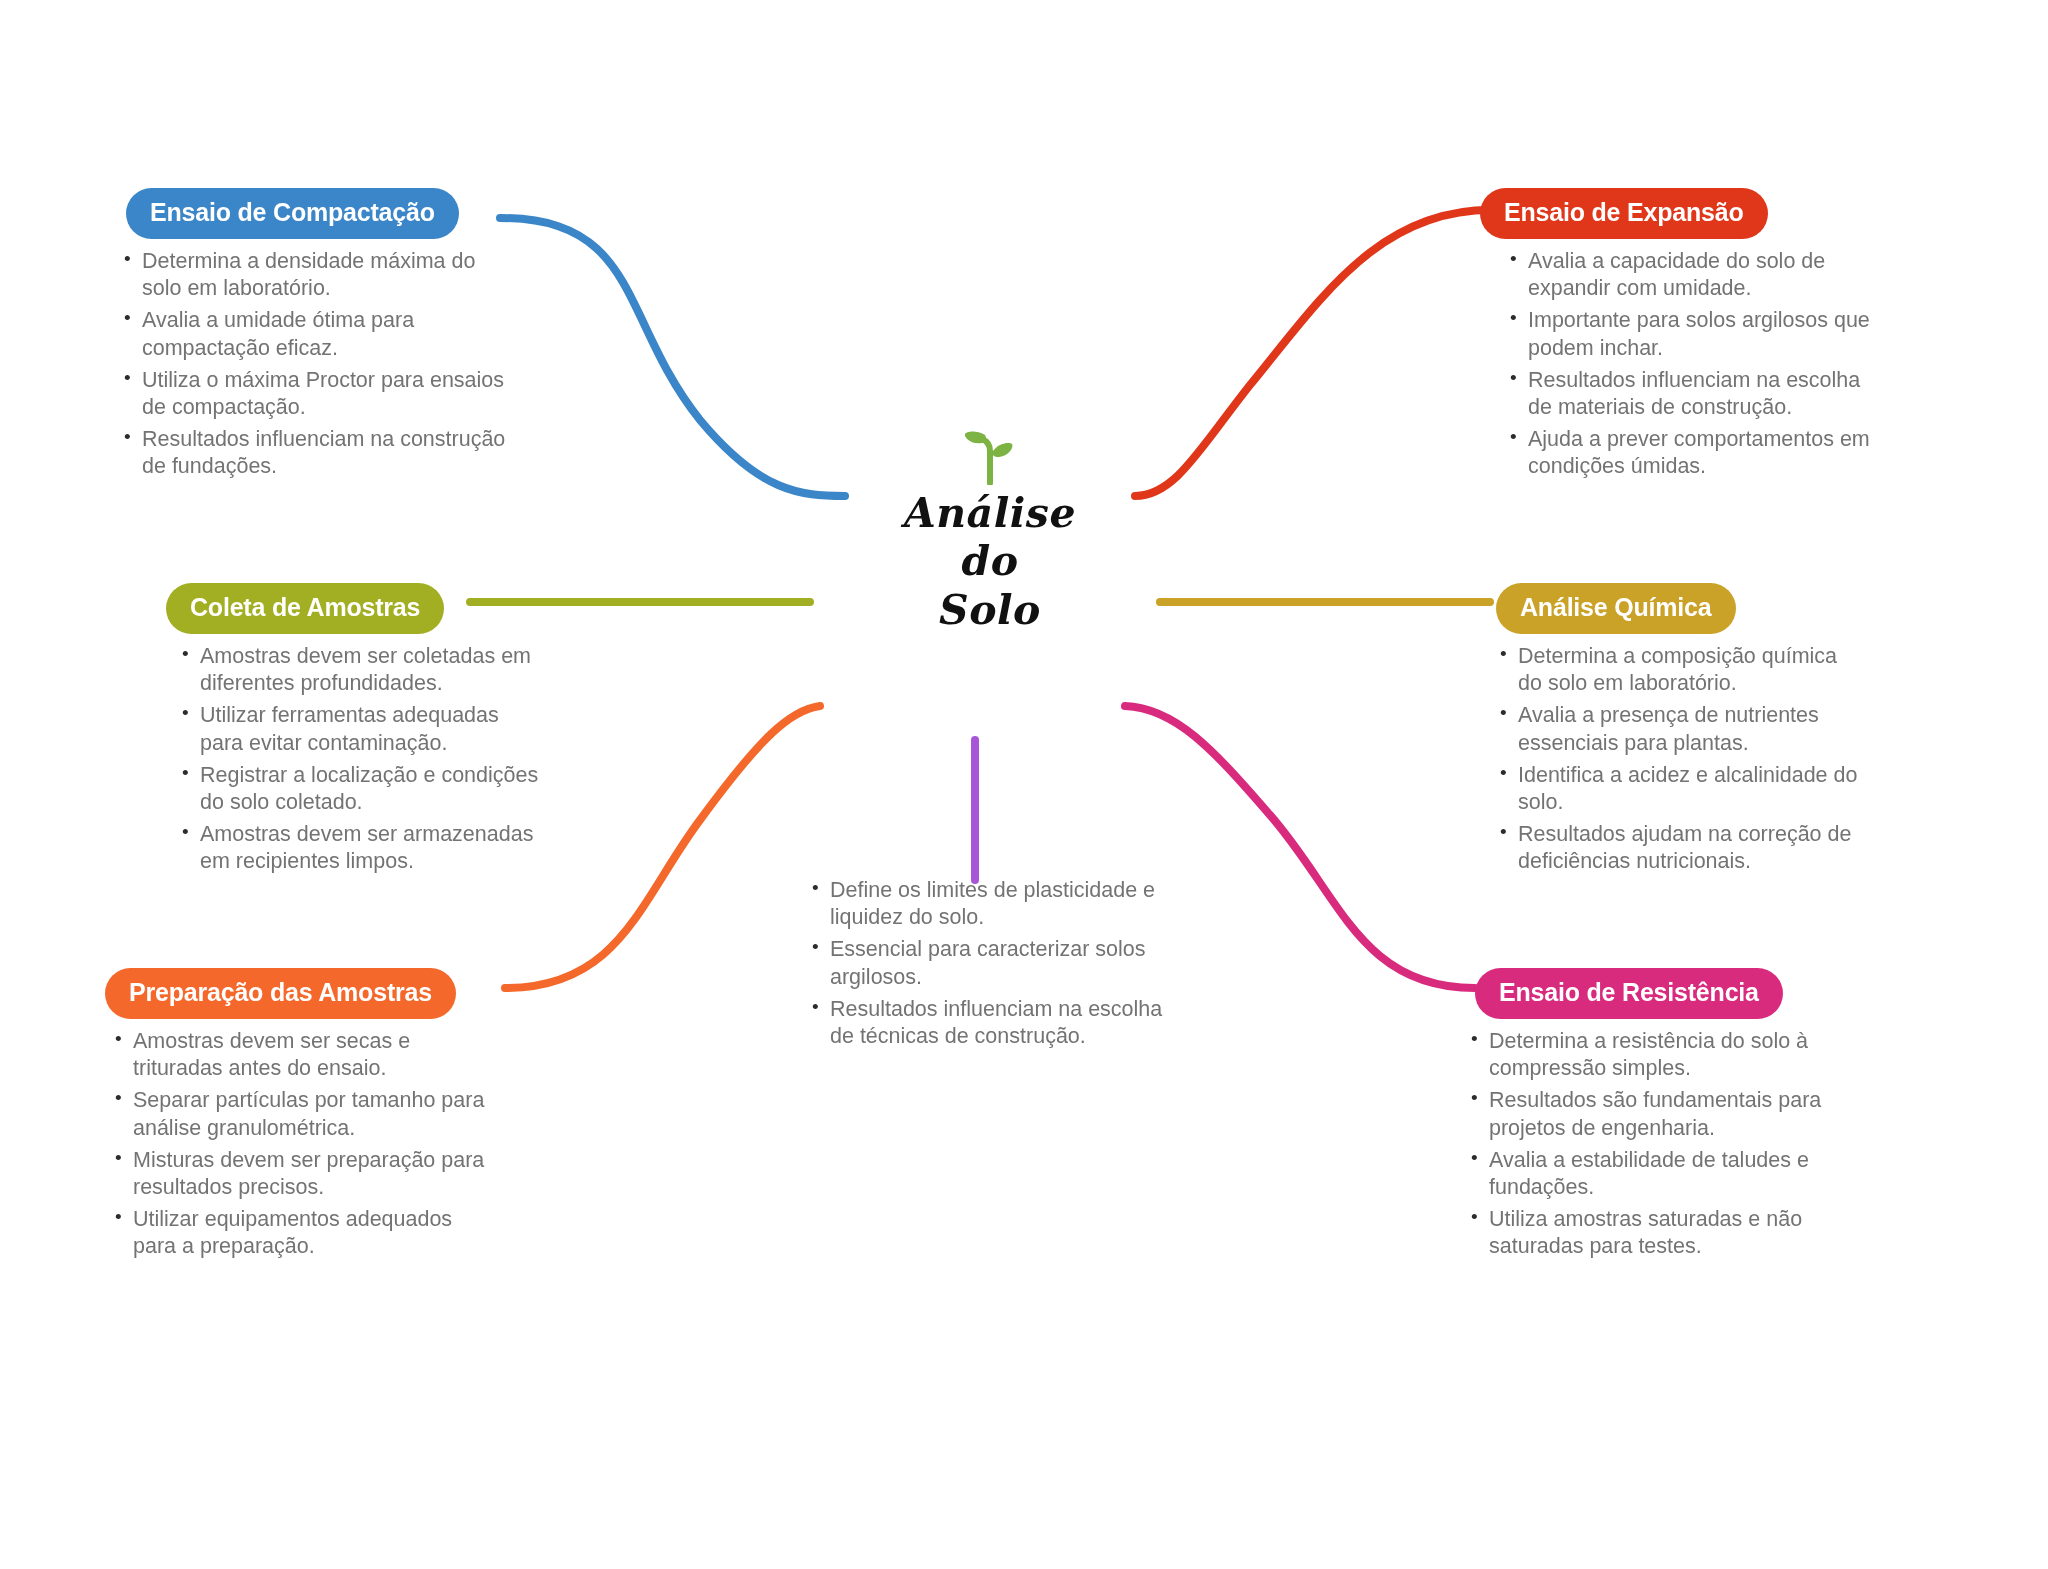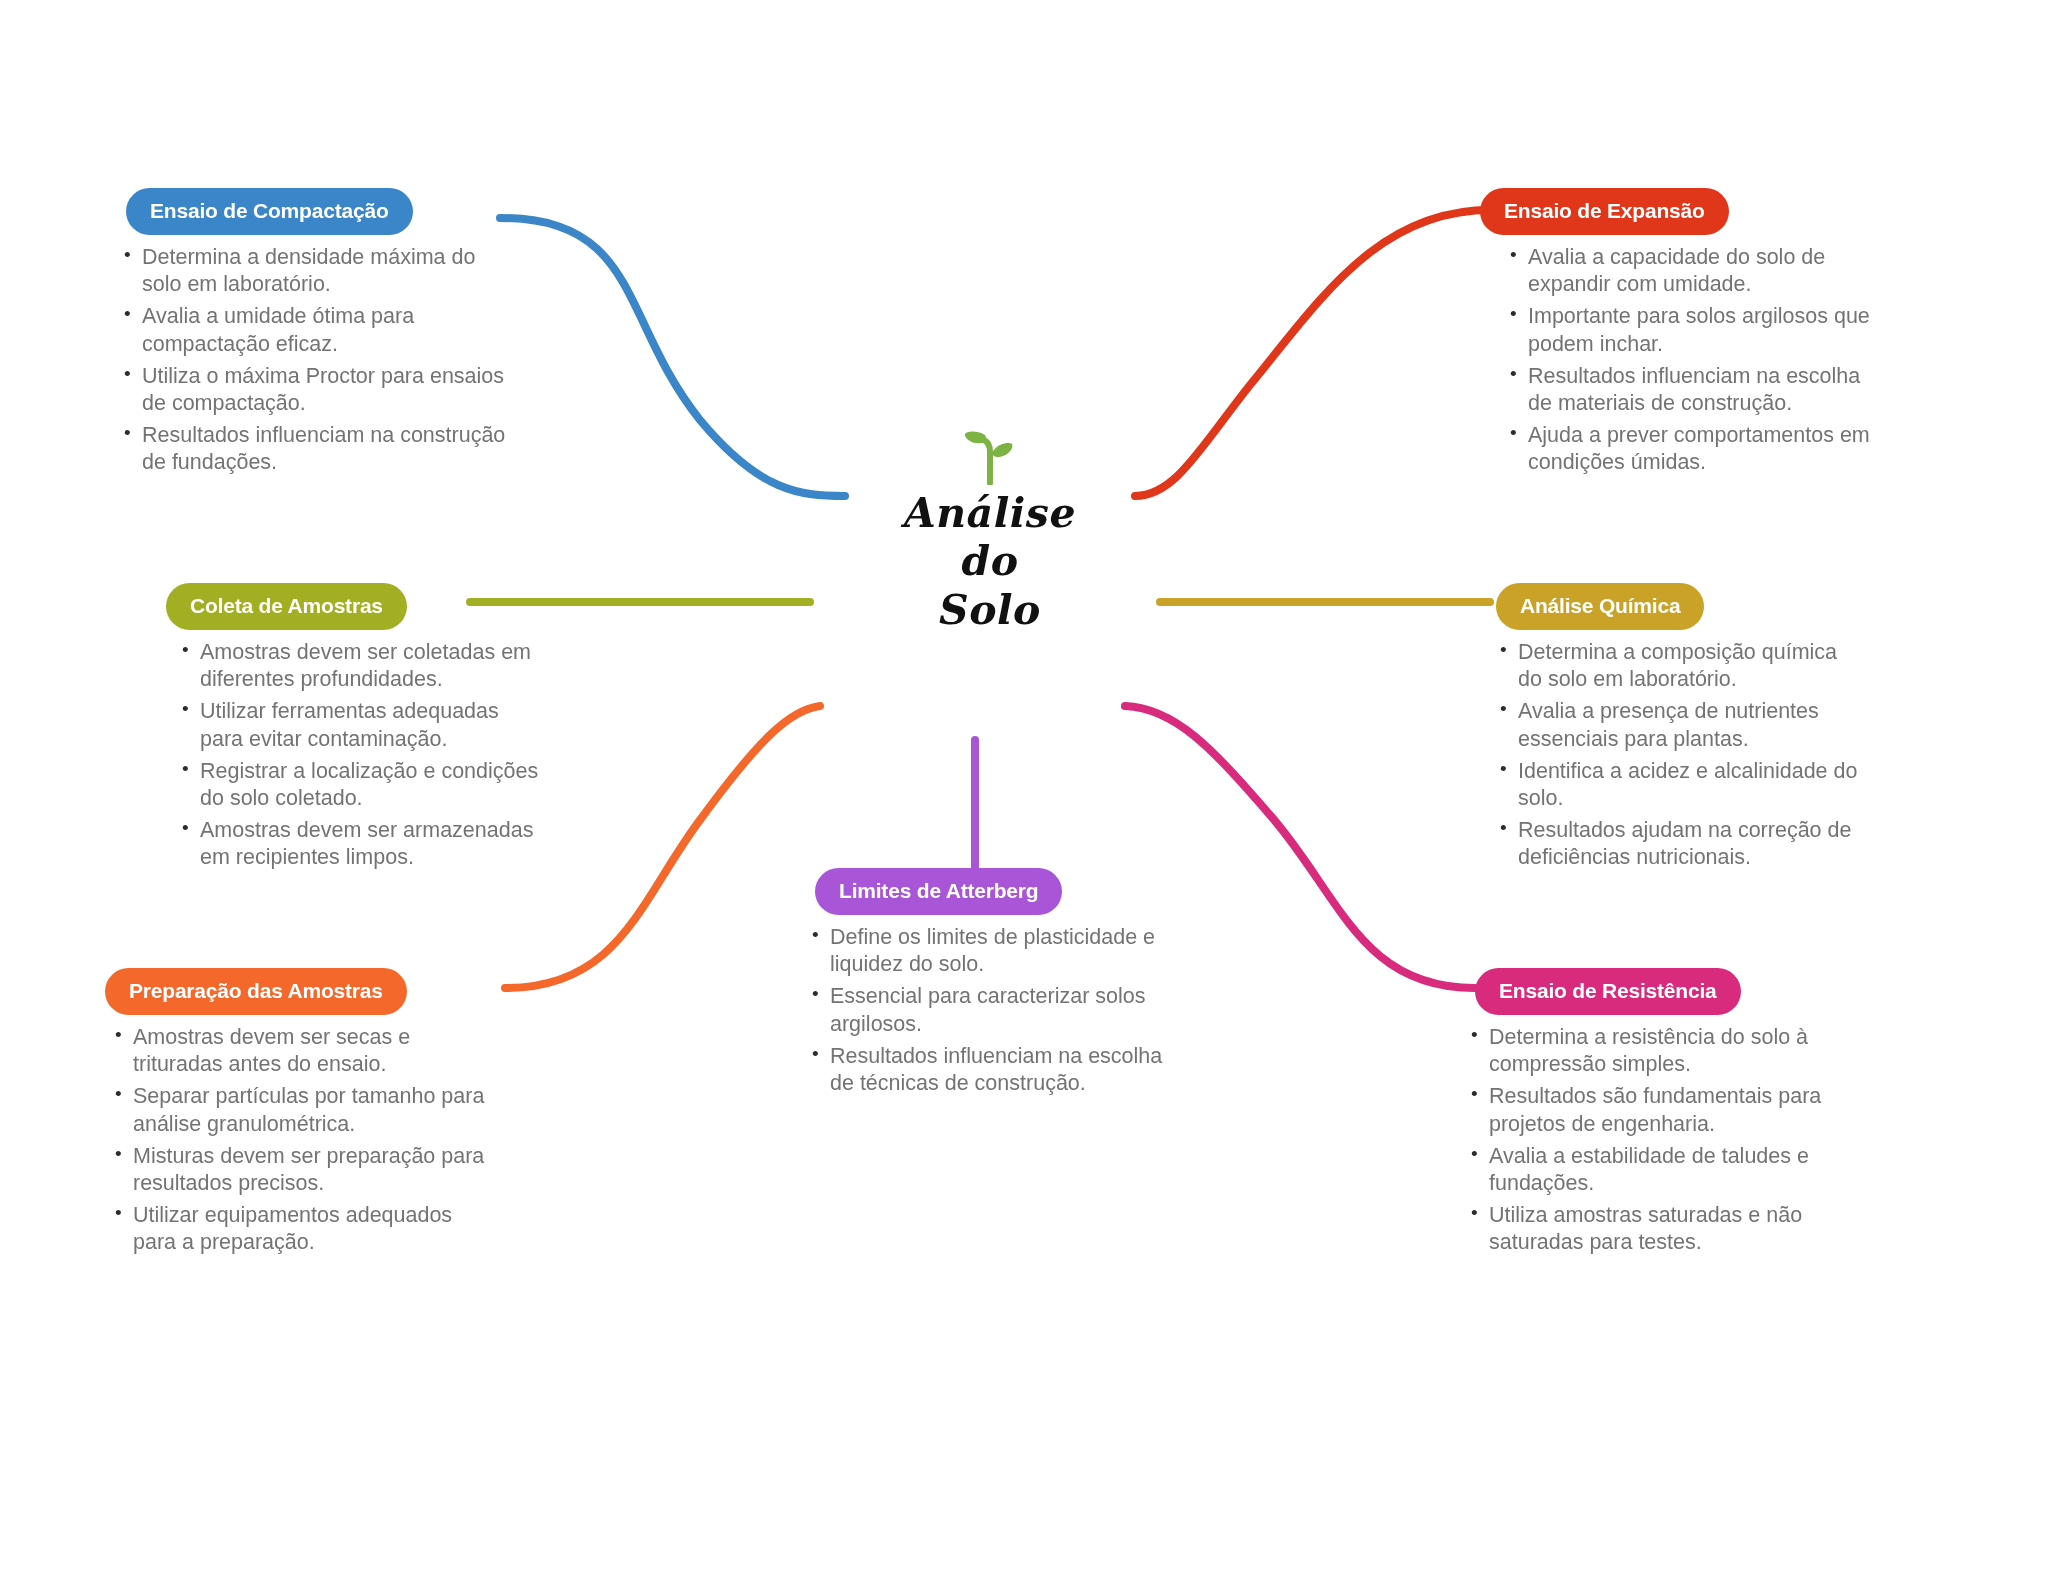--- a/index.html
+++ b/index.html
@@ -56,21 +56,21 @@
   
   .branch {
     position: absolute;
     width: 395px;
   }
   .branch-pill {
     display: inline-block;
     border-radius: 999px;
     color: #ffffff;
     font-weight: 700;
-    font-size: 21px;
+    font-size: 25px;
     line-height: 1;
     padding: 12px 24px 14px 24px;
     white-space: nowrap;
     letter-spacing: -0.2px;
   }
   .branch-list {
     list-style: none;
     margin: 9px 0 0 0;
     padding: 0;
   }
@@ -188,21 +188,20 @@
     <div class="branch-pill" style="background: rgb(244, 105, 43);">Preparação das Amostras</div>
     <ul class="branch-list">
       <li>Amostras devem ser secas e trituradas antes do ensaio.</li>
       <li>Separar partículas por tamanho para análise granulométrica.</li>
       <li>Misturas devem ser preparação para resultados precisos.</li>
       <li>Utilizar equipamentos adequados para a preparação.</li>
     </ul>
   </div>
 
   <div class="branch b-atterberg">
-    <div class="branch-pill" style="background: rgb(168, 85, 216);">Limites de Atterberg</div>
     <ul class="branch-list">
       <li>Define os limites de plasticidade e liquidez do solo.</li>
       <li>Essencial para caracterizar solos argilosos.</li>
       <li>Resultados influenciam na escolha de técnicas de construção.</li>
     </ul>
   </div>
 
   <div class="branch b-resistencia">
     <div class="branch-pill" style="background: rgb(217, 43, 126);">Ensaio de Resistência</div>
     <ul class="branch-list">

